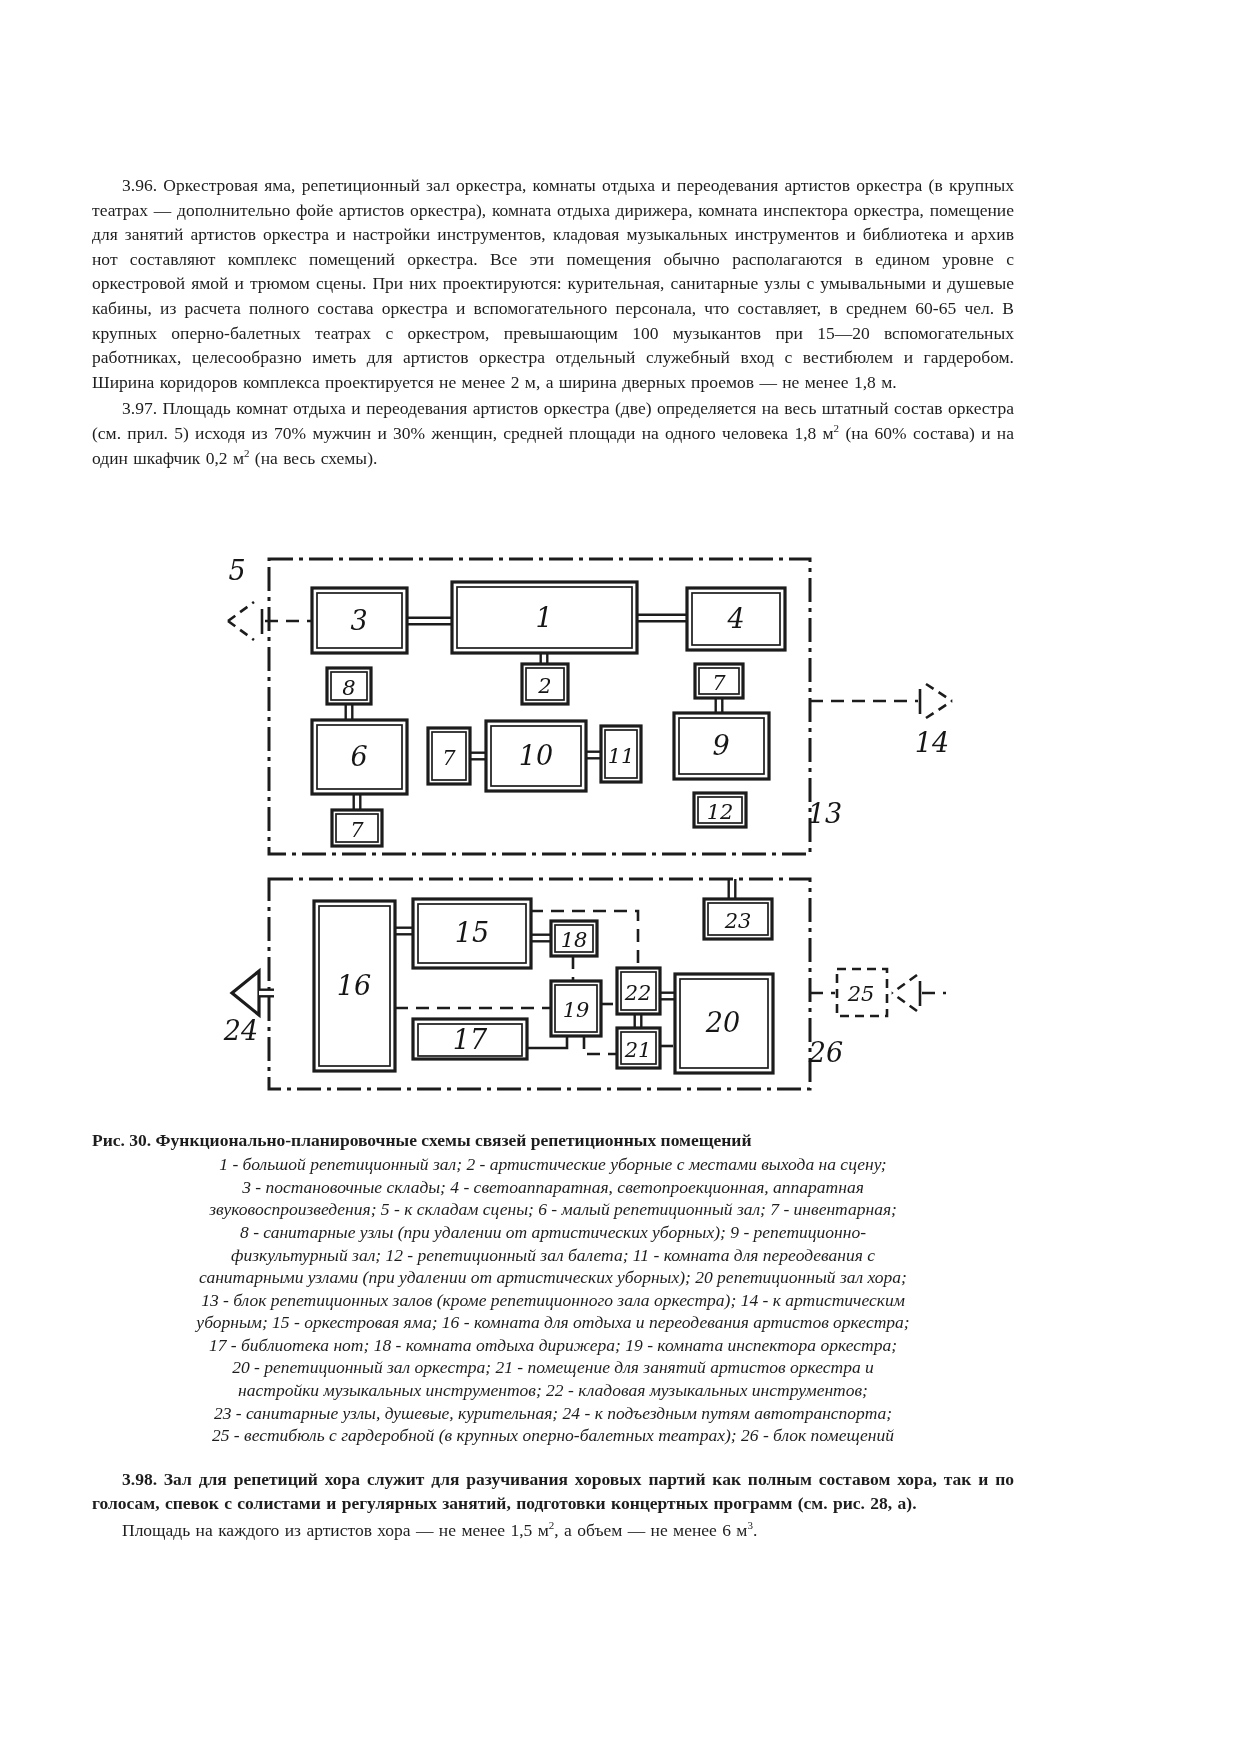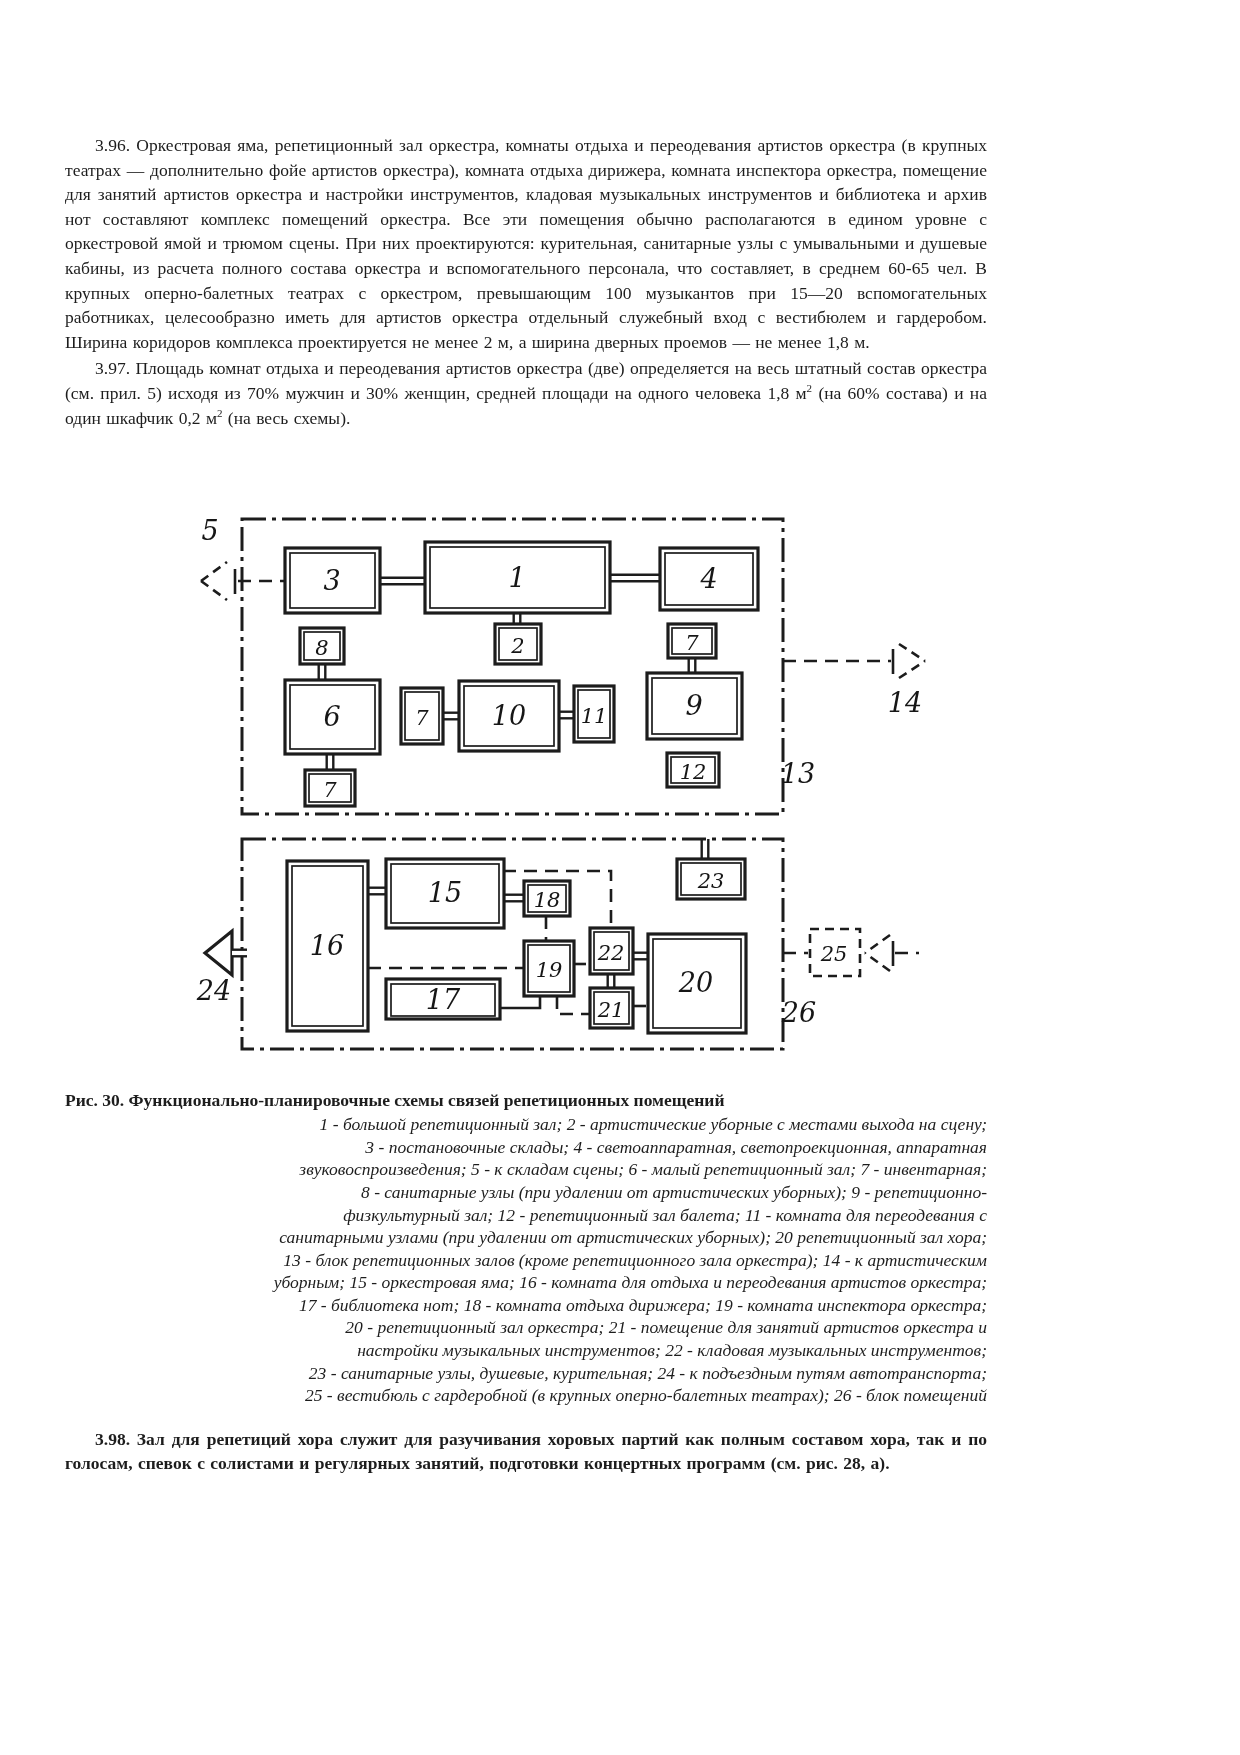--- a/index.html
+++ b/index.html
@@ -1,24 +1,24 @@
 <!DOCTYPE html>
 <html><head>
 <meta charset="utf-8">
 <style>
   html,body{margin:0;padding:0;background:#ffffff;}
   body{width:1240px;height:1755px;position:relative;font-family:"Liberation Serif","DejaVu Serif",serif;color:#1d1d1d;}
-  .content{padding:133px 158px 0 65px;width:922px;}
+  .content{padding:133px 158px 0 92px;width:922px;margin-top:40px;}
   .para{font-size:17.5px;line-height:24.6px;text-align:justify;text-indent:30px;margin:0;word-spacing:1px;}
   .para + .para{margin-top:2px;}
   sup{font-size:11px;line-height:0;vertical-align:super;}
   .figure-wrap{width:1240px;height:640px;margin-top:6px;position:relative;left:-160px;}
   .caption{width:922px;margin-top:12px;}
   .caption-title{font-size:17.5px;font-weight:bold;text-align:left;line-height:25px;}
-  .caption-line{font-size:17.5px;font-style:italic;text-align:right;line-height:22.6px;}
+  .caption-line{font-size:17.5px;font-style:italic;text-align:center;line-height:22.6px;}
   .after-fig{margin-top:20px;font-weight:bold;}
   
   .bx{fill:#ffffff;stroke:#1c1c1c;stroke-width:3.2;}
   .bxi{fill:none;stroke:#1c1c1c;stroke-width:1.7;}
   .dblA{stroke:#1c1c1c;stroke-width:9;}
   .dblB{stroke:#ffffff;stroke-width:4.2;}
   .dsh{stroke:#1c1c1c;stroke-width:2.6;fill:none;stroke-dasharray:13 8;}
   .dsha{stroke:#1c1c1c;stroke-width:2.6;fill:none;stroke-dasharray:9 6;}
   .sld{stroke:#1c1c1c;stroke-width:2.6;fill:none;}
   .brd{fill:none;stroke:#1c1c1c;stroke-width:3;stroke-dasharray:24 6 4 6;}
@@ -245,14 +245,15 @@
     <div class="caption-line">уборным; 15 - оркестровая яма; 16 - комната для отдыха и переодевания артистов оркестра;</div>
     <div class="caption-line">17 - библиотека нот; 18 - комната отдыха дирижера; 19 - комната инспектора оркестра;</div>
     <div class="caption-line">20 - репетиционный зал оркестра; 21 - помещение для занятий артистов оркестра и</div>
     <div class="caption-line">настройки музыкальных инструментов; 22 - кладовая музыкальных инструментов;</div>
     <div class="caption-line">23 - санитарные узлы, душевые, курительная; 24 - к подъездным путям автотранспорта;</div>
     <div class="caption-line">25 - вестибюль с гардеробной (в крупных оперно-балетных театрах); 26 - блок помещений</div>
   </div>
 
   <p class="para after-fig">3.98. Зал для репетиций хора служит для разучивания хоровых партий как полным составом хора, так и по голосам, спевок с солистами и регулярных занятий, подготовки концертных программ (см. рис. 28, а).</p>
 
+  <p class="para"><span>Площадь на каждого из артистов хора — не менее 1,5 м</span><sup>2</sup><span>, а объем — не менее 6 м</span><sup>3</sup><span>.</span></p>
 
 </div>
 
 </body></html>

